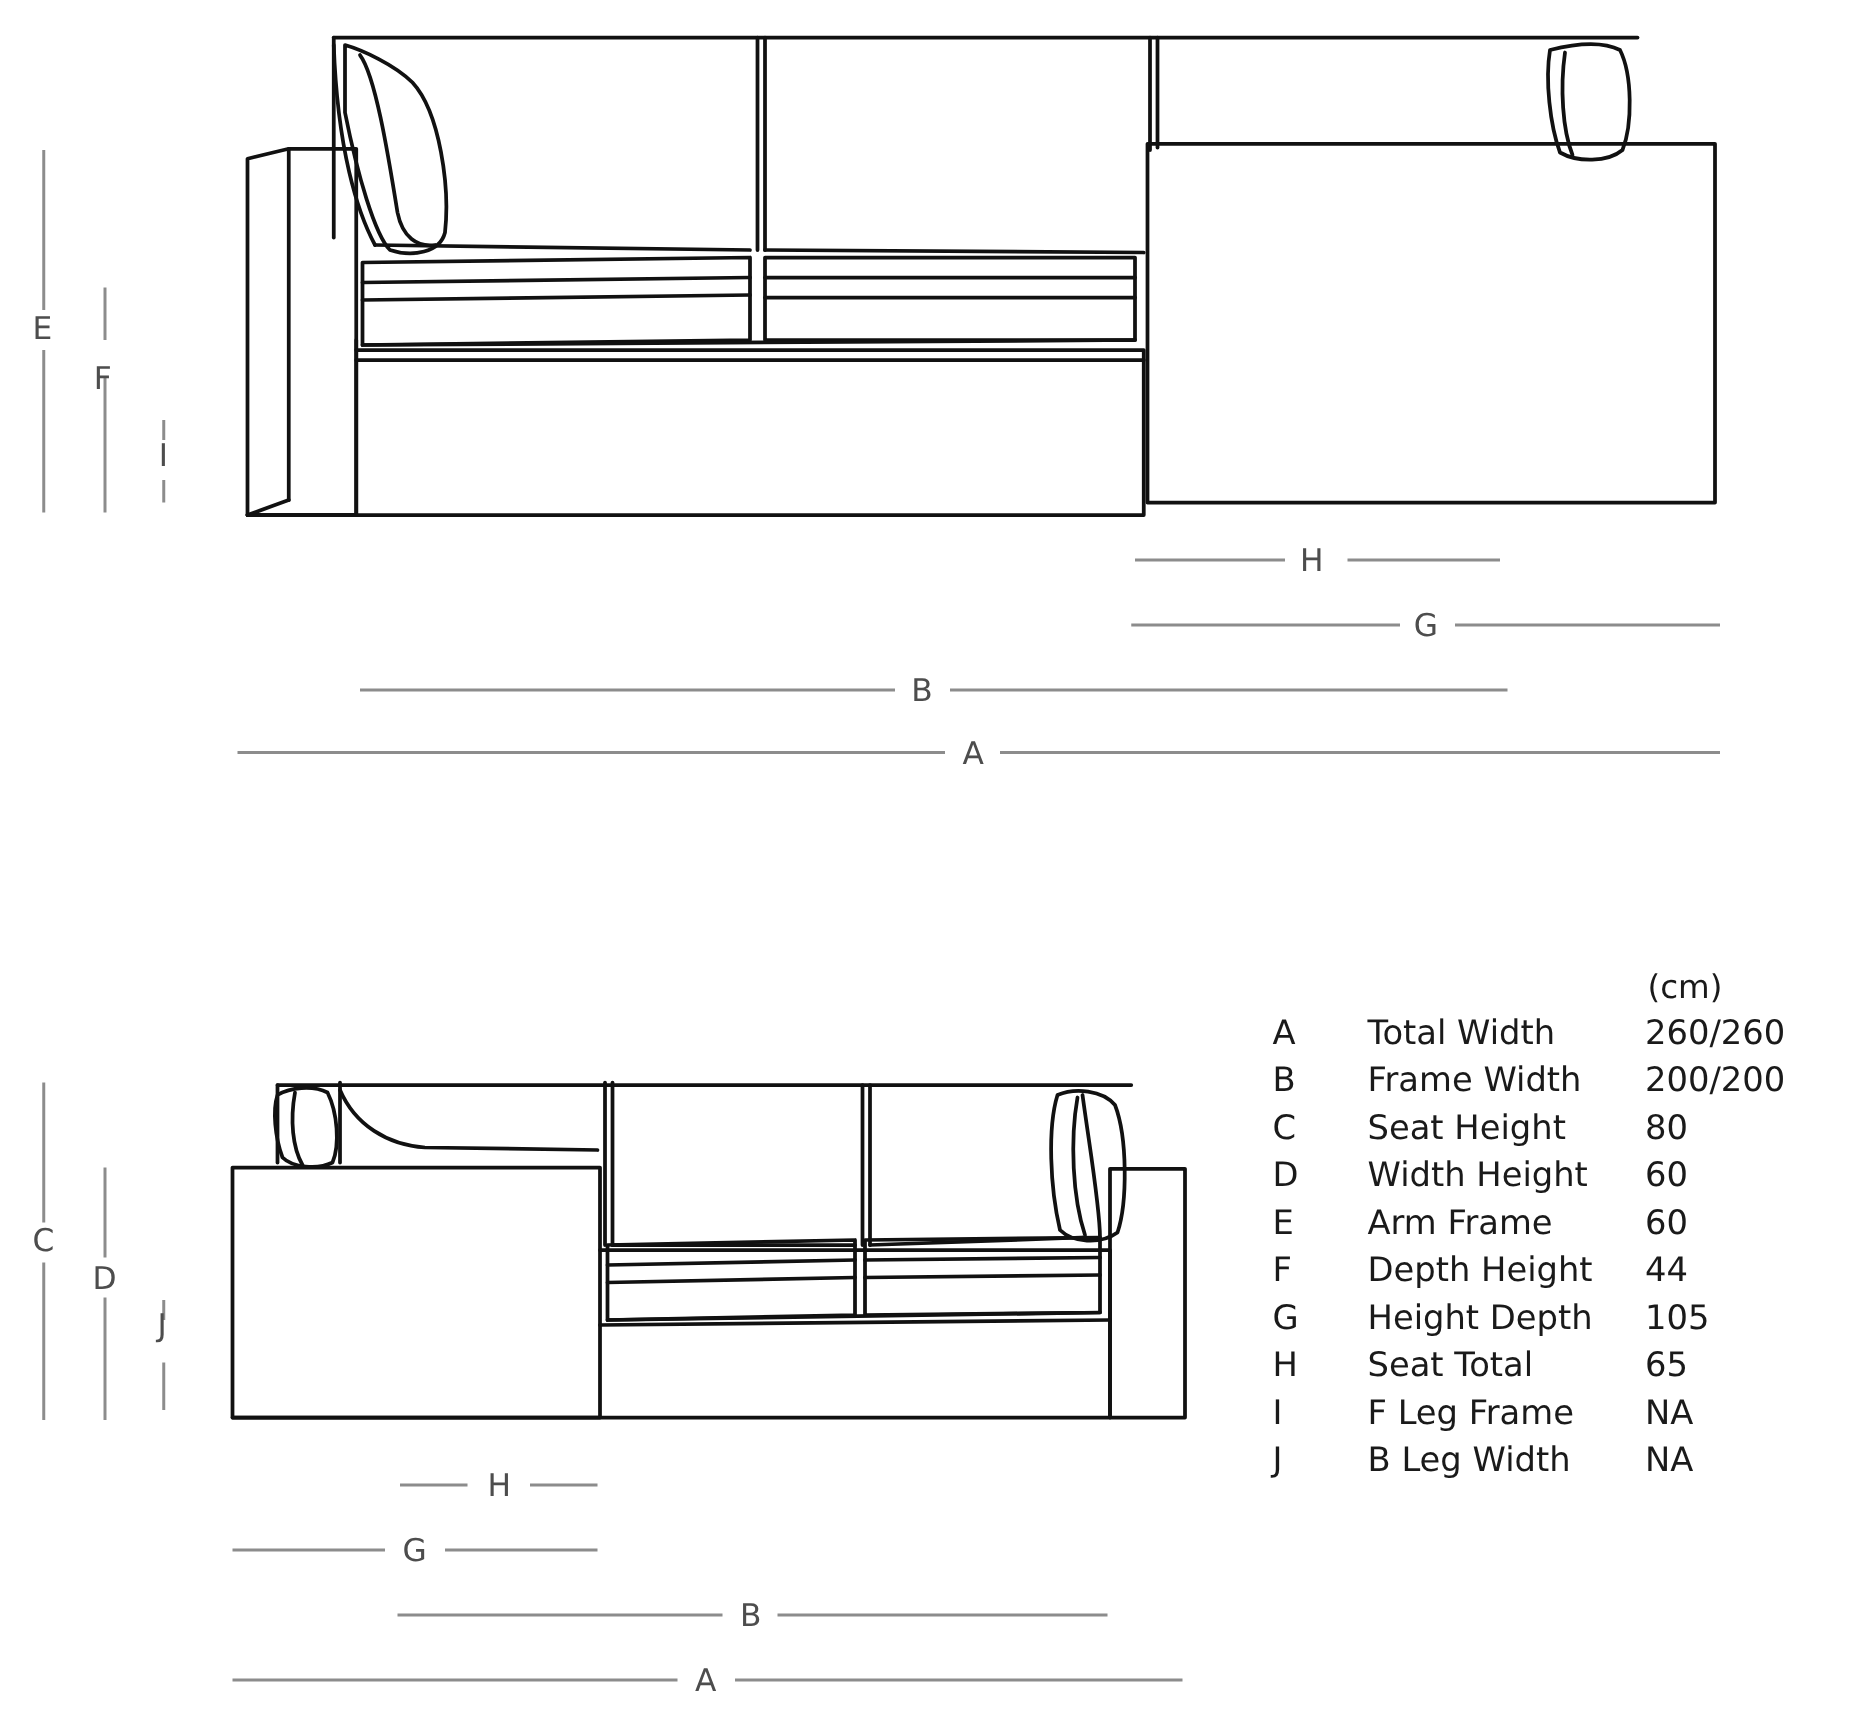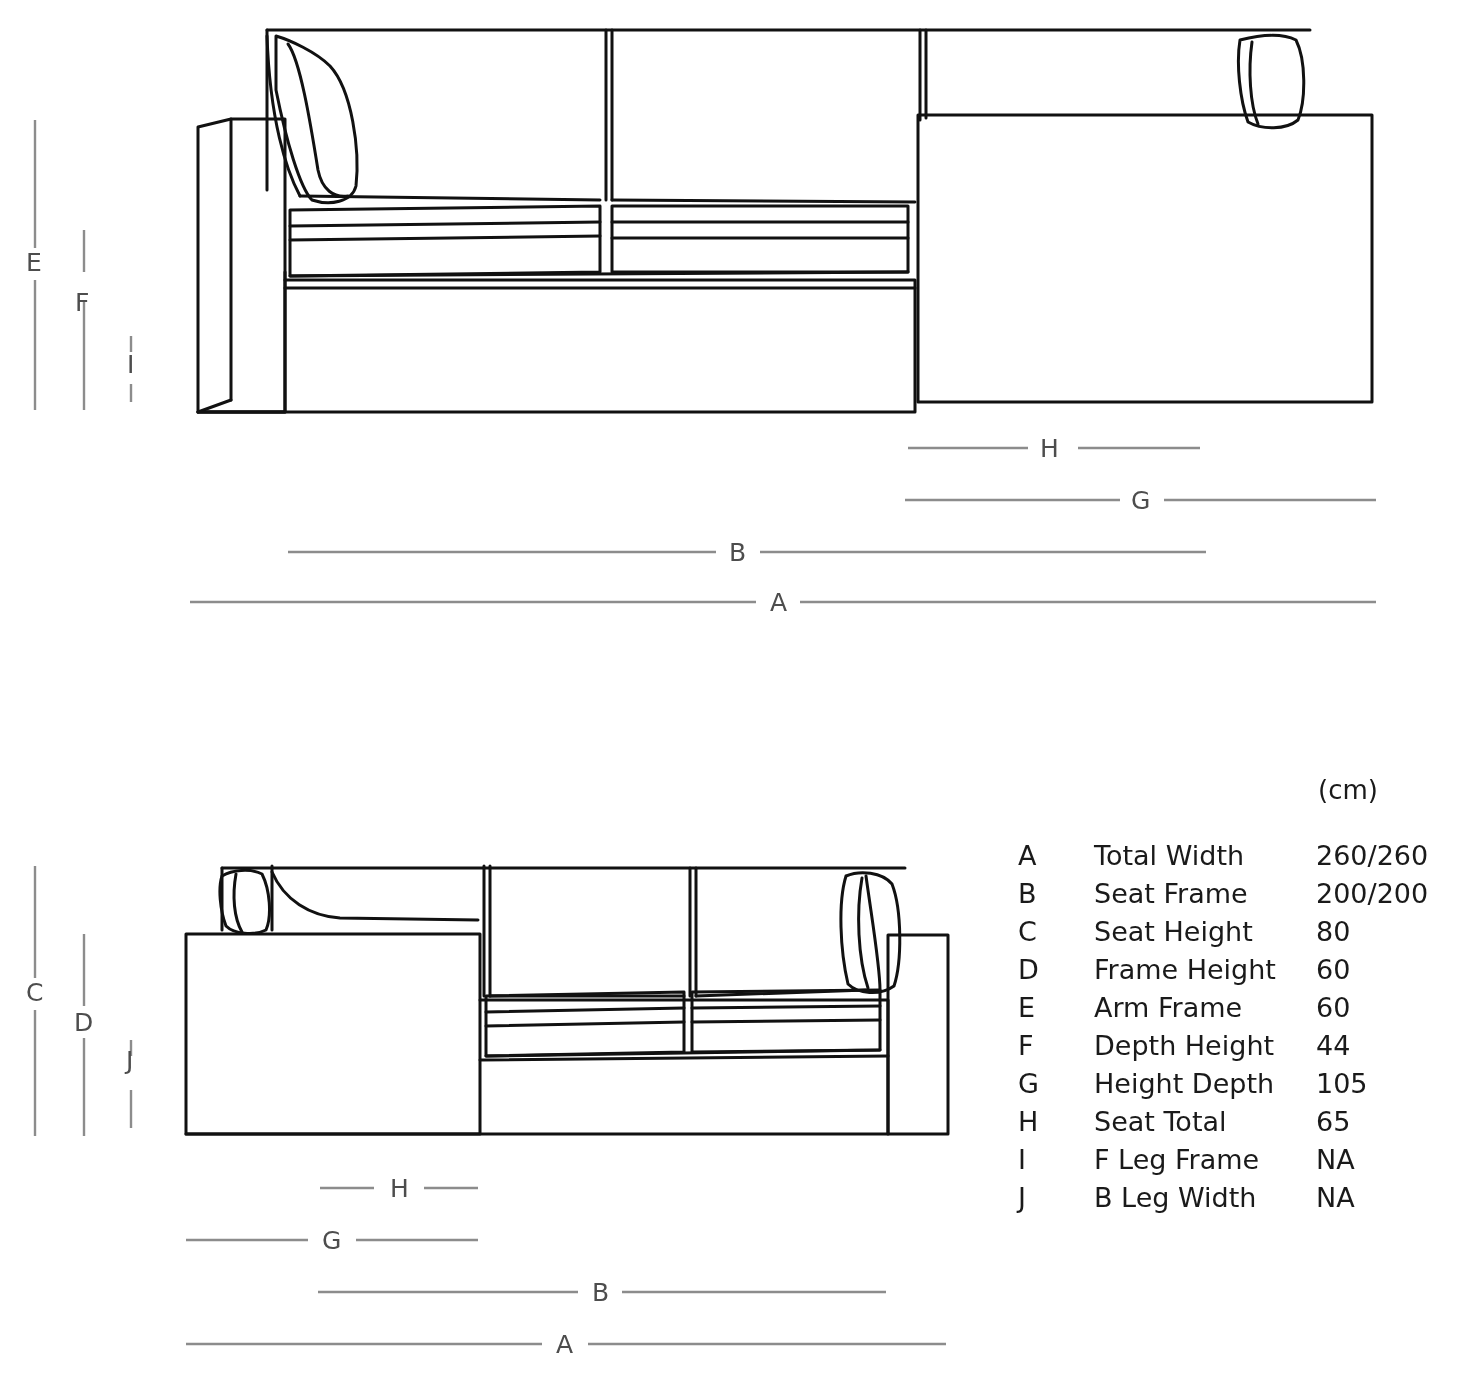--- a/index.html
+++ b/index.html
@@ -54,21 +54,20 @@
     height: 38px;
     font-size: 27px;
   }
   .spec-key {
     width: 76px;
     flex: 0 0 76px;
   }
   .spec-name {
     width: 222px;
     flex: 0 0 222px;
-    margin-top: 29px;
   }
   .spec-val {
     flex: 1 1 auto;
     white-space: nowrap;
   }
 </style>
 </head>
 <body>
 
 <div class="stage">
@@ -217,31 +216,31 @@
   <div class="spec-table">
     <div class="spec-units">(cm)</div>
 
     <div class="spec-row">
       <span class="spec-key">A</span>
       <span class="spec-name">Total Width</span>
       <span class="spec-val">260/260</span>
     </div>
     <div class="spec-row">
       <span class="spec-key">B</span>
-      <span class="spec-name">Seat Frame</span>
+      <span class="spec-name">Frame Width</span>
       <span class="spec-val">200/200</span>
     </div>
     <div class="spec-row">
       <span class="spec-key">C</span>
       <span class="spec-name">Seat Height</span>
       <span class="spec-val">80</span>
     </div>
     <div class="spec-row">
       <span class="spec-key">D</span>
-      <span class="spec-name">Frame Height</span>
+      <span class="spec-name">Width Height</span>
       <span class="spec-val">60</span>
     </div>
     <div class="spec-row">
       <span class="spec-key">E</span>
       <span class="spec-name">Arm Frame</span>
       <span class="spec-val">60</span>
     </div>
     <div class="spec-row">
       <span class="spec-key">F</span>
       <span class="spec-name">Depth Height</span>

